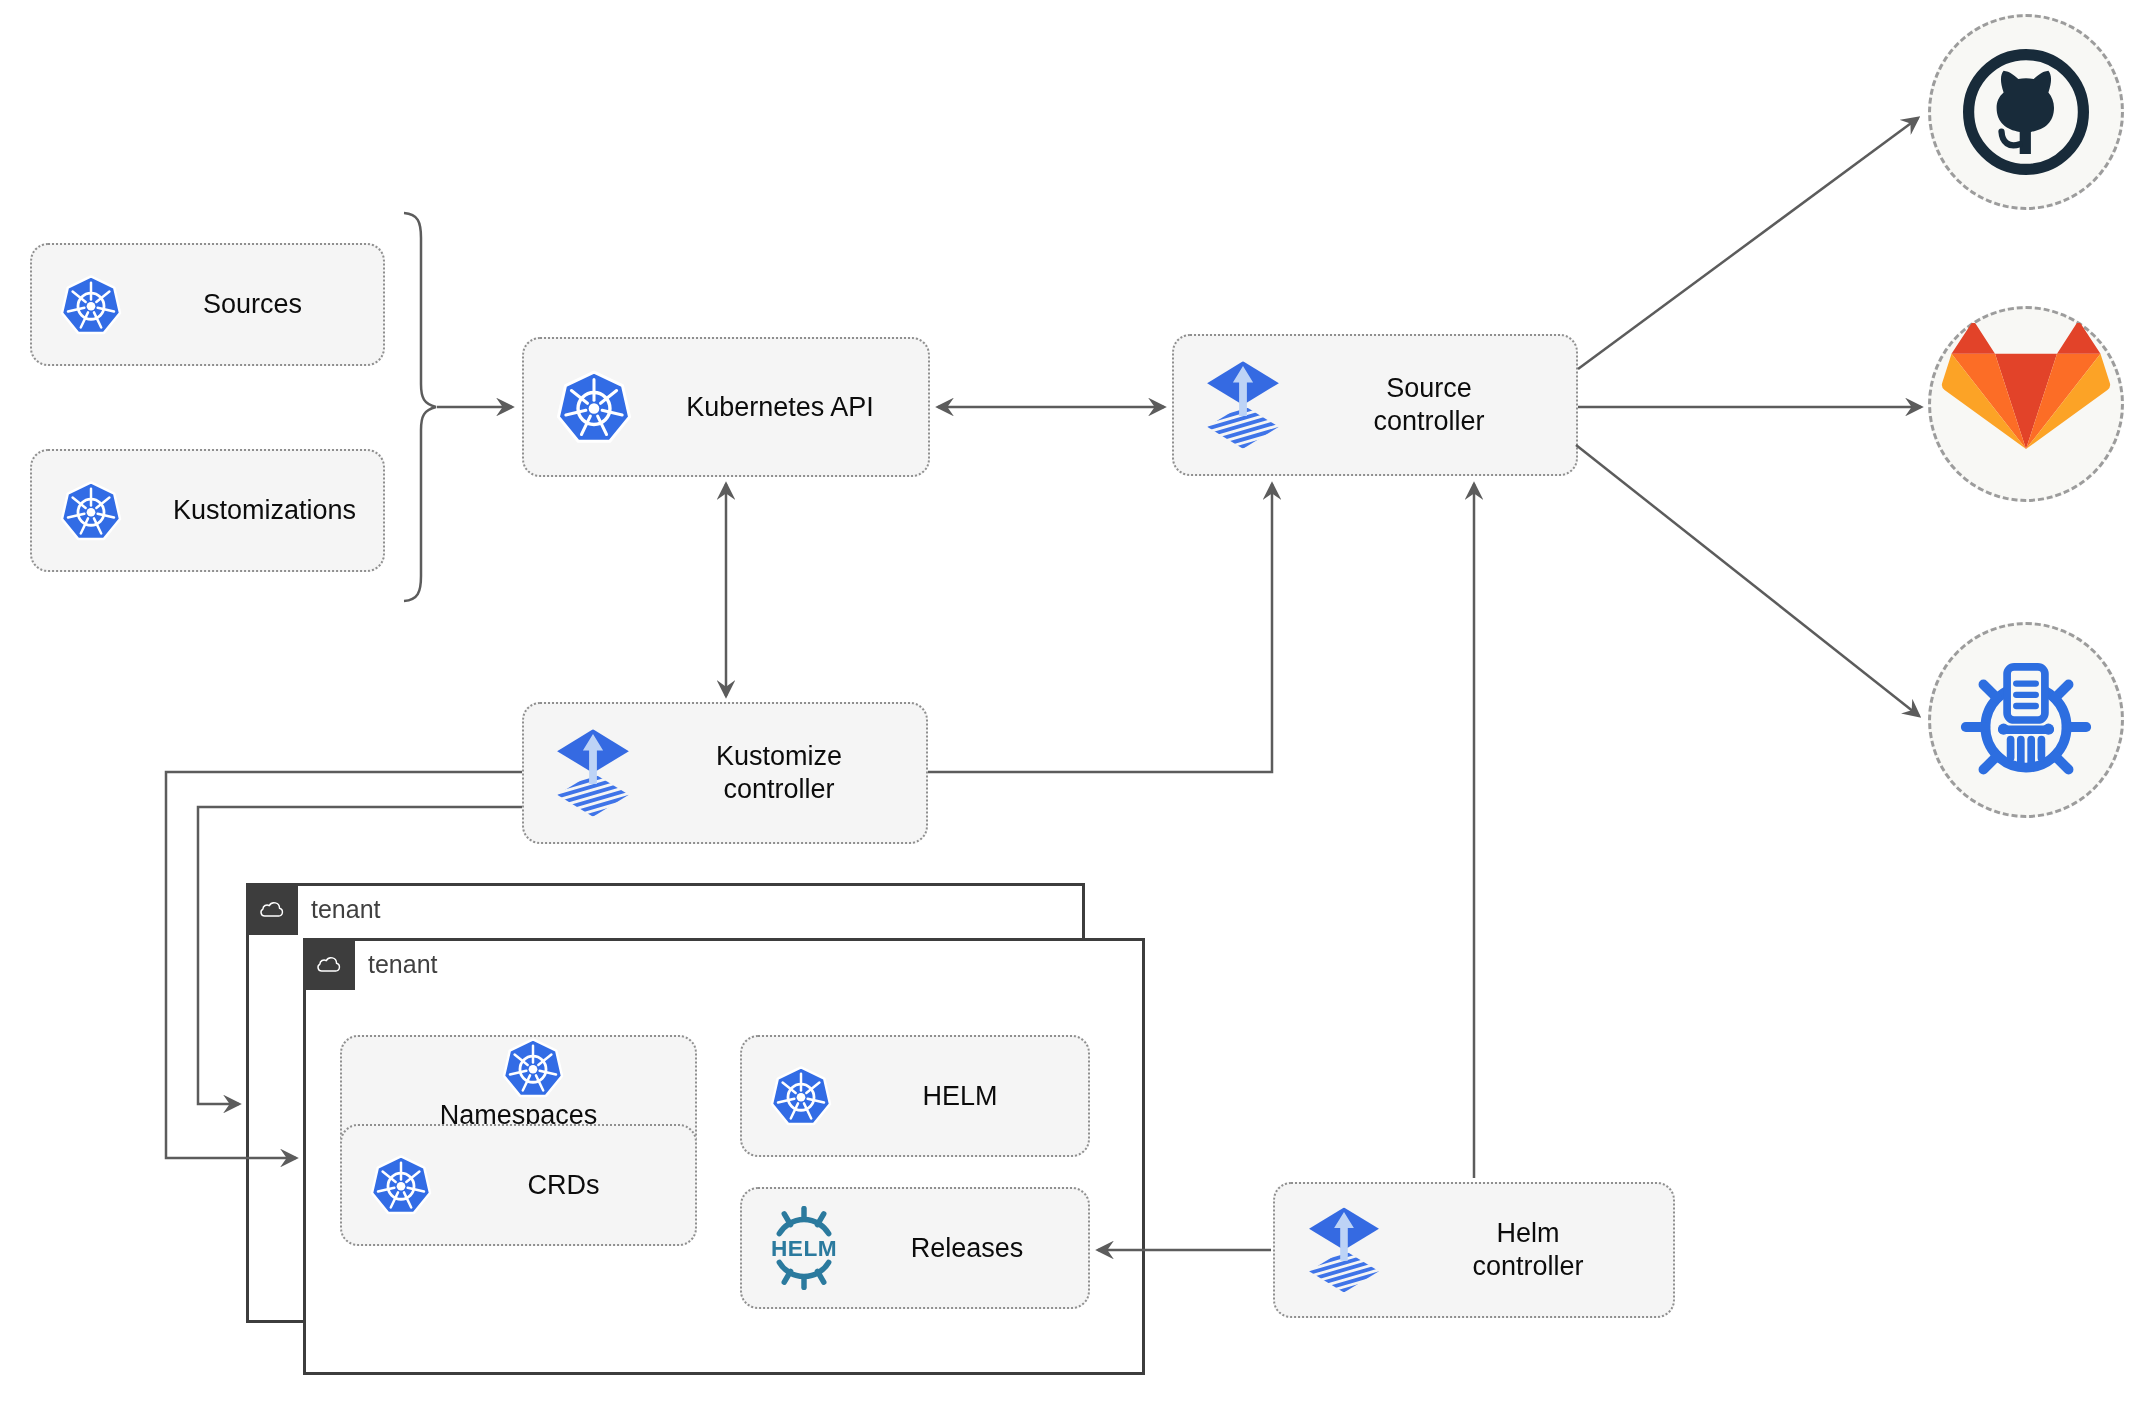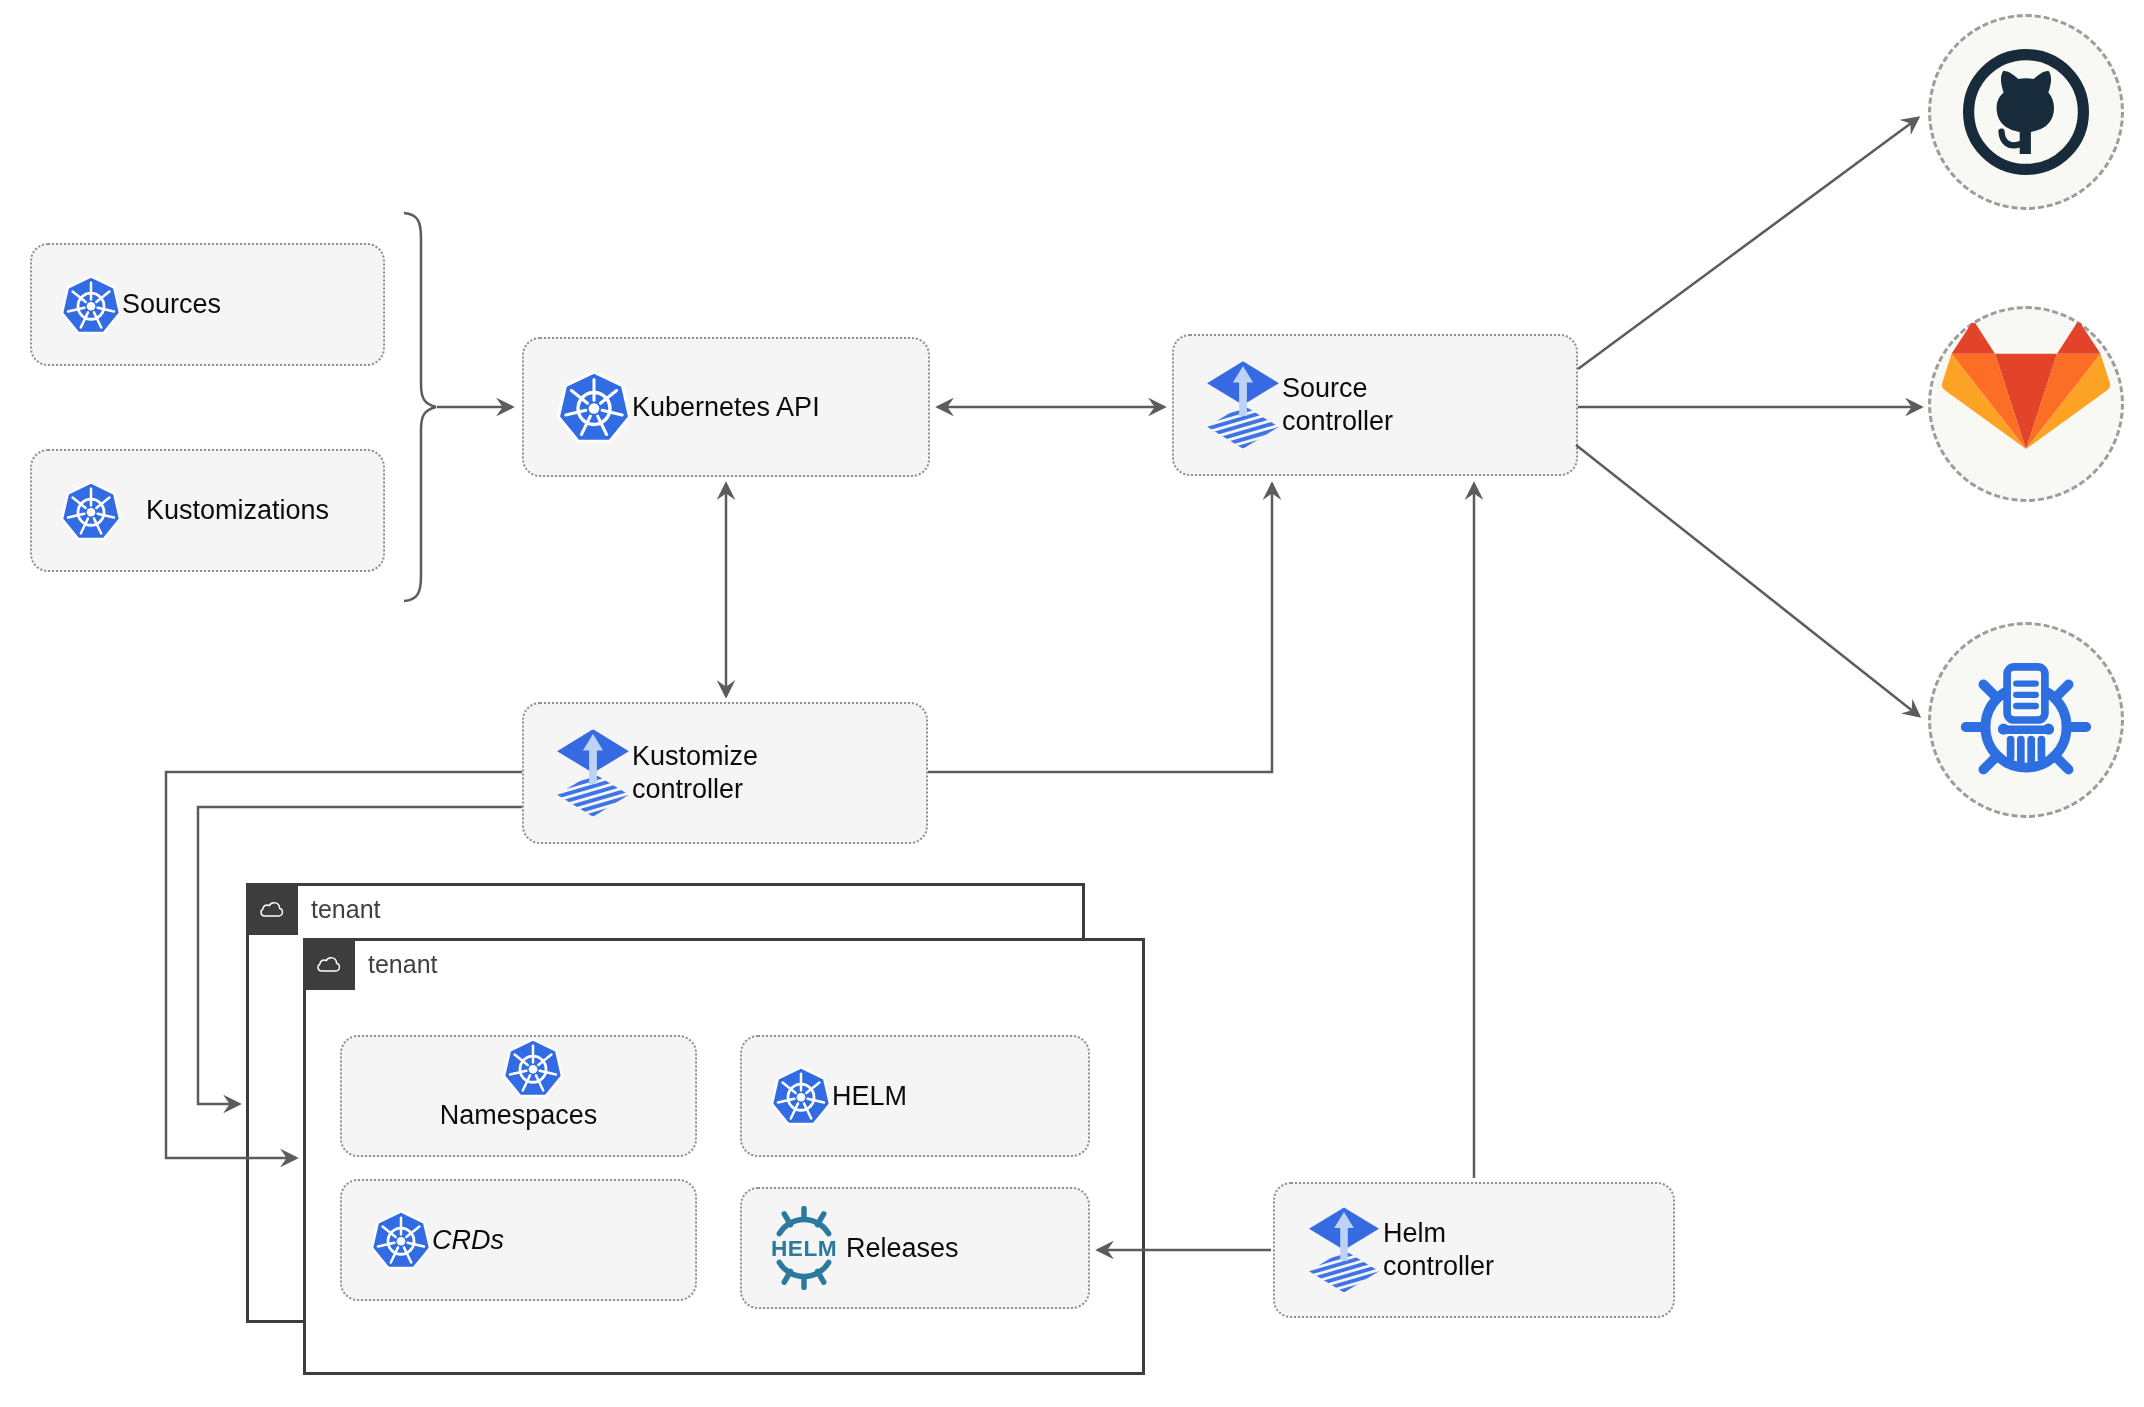--- a/index.html
+++ b/index.html
@@ -5,32 +5,32 @@
   html,body{margin:0;padding:0;background:#ffffff;}
   body{font-family:"Liberation Sans", sans-serif;}
   .canvas{position:relative;width:2144px;height:1407px;background:#ffffff;overflow:hidden;}
 
   
   .node{
     position:absolute;box-sizing:border-box;
     background:#f5f5f5;border:2px dotted #8f8f8f;border-radius:18px;
     display:flex;align-items:center;z-index:3;
   }
-  .node .lbl{flex:1;text-align:left;font-size:27px;color:#0c0c0c;line-height:33px;}
+  .node .lbl{flex:1;text-align:center;font-size:27px;color:#0c0c0c;line-height:33px;}
   .node .icon{display:flex;align-items:center;justify-content:center;}
 
   #n-sources{left:30px;top:243px;width:355px;height:123px;}
   #n-kustomizations{left:30px;top:449px;width:355px;height:123px;gap:24px;}
   #n-kubernetes-api{left:522px;top:337px;width:408px;height:140px;}
   #n-source-controller{left:1172px;top:334px;width:406px;height:142px;}
   #n-kustomize-controller{left:522px;top:702px;width:406px;height:142px;}
   #n-helm-controller{left:1273px;top:1182px;width:402px;height:136px;}
   #n-namespaces{left:340px;top:1035px;width:357px;height:122px;z-index:4;flex-direction:column;}
   #n-rbac{left:740px;top:1035px;width:350px;height:122px;z-index:4;}
-  #n-crds{left:340px;top:1179px;width:357px;height:122px;z-index:4;font-style:italic;}
+  #n-crds{left:340px;top:1124px;width:357px;height:122px;z-index:4;}
   #n-releases{left:740px;top:1187px;width:350px;height:122px;z-index:4;}
 
   .icon-k8s-sm{width:62px;height:62px;margin-left:28px;}
   .icon-k8s-md{width:76px;height:76px;margin-left:32px;}
   .icon-flux{width:78px;height:88px;margin-left:30px;}
   .icon-helm{width:84px;height:84px;margin-left:20px;}
 
   
   .tenant{position:absolute;box-sizing:border-box;background:#ffffff;border:3px solid #3d3d3d;}
   #tenant-back{left:246px;top:883px;width:839px;height:440px;z-index:1;}

